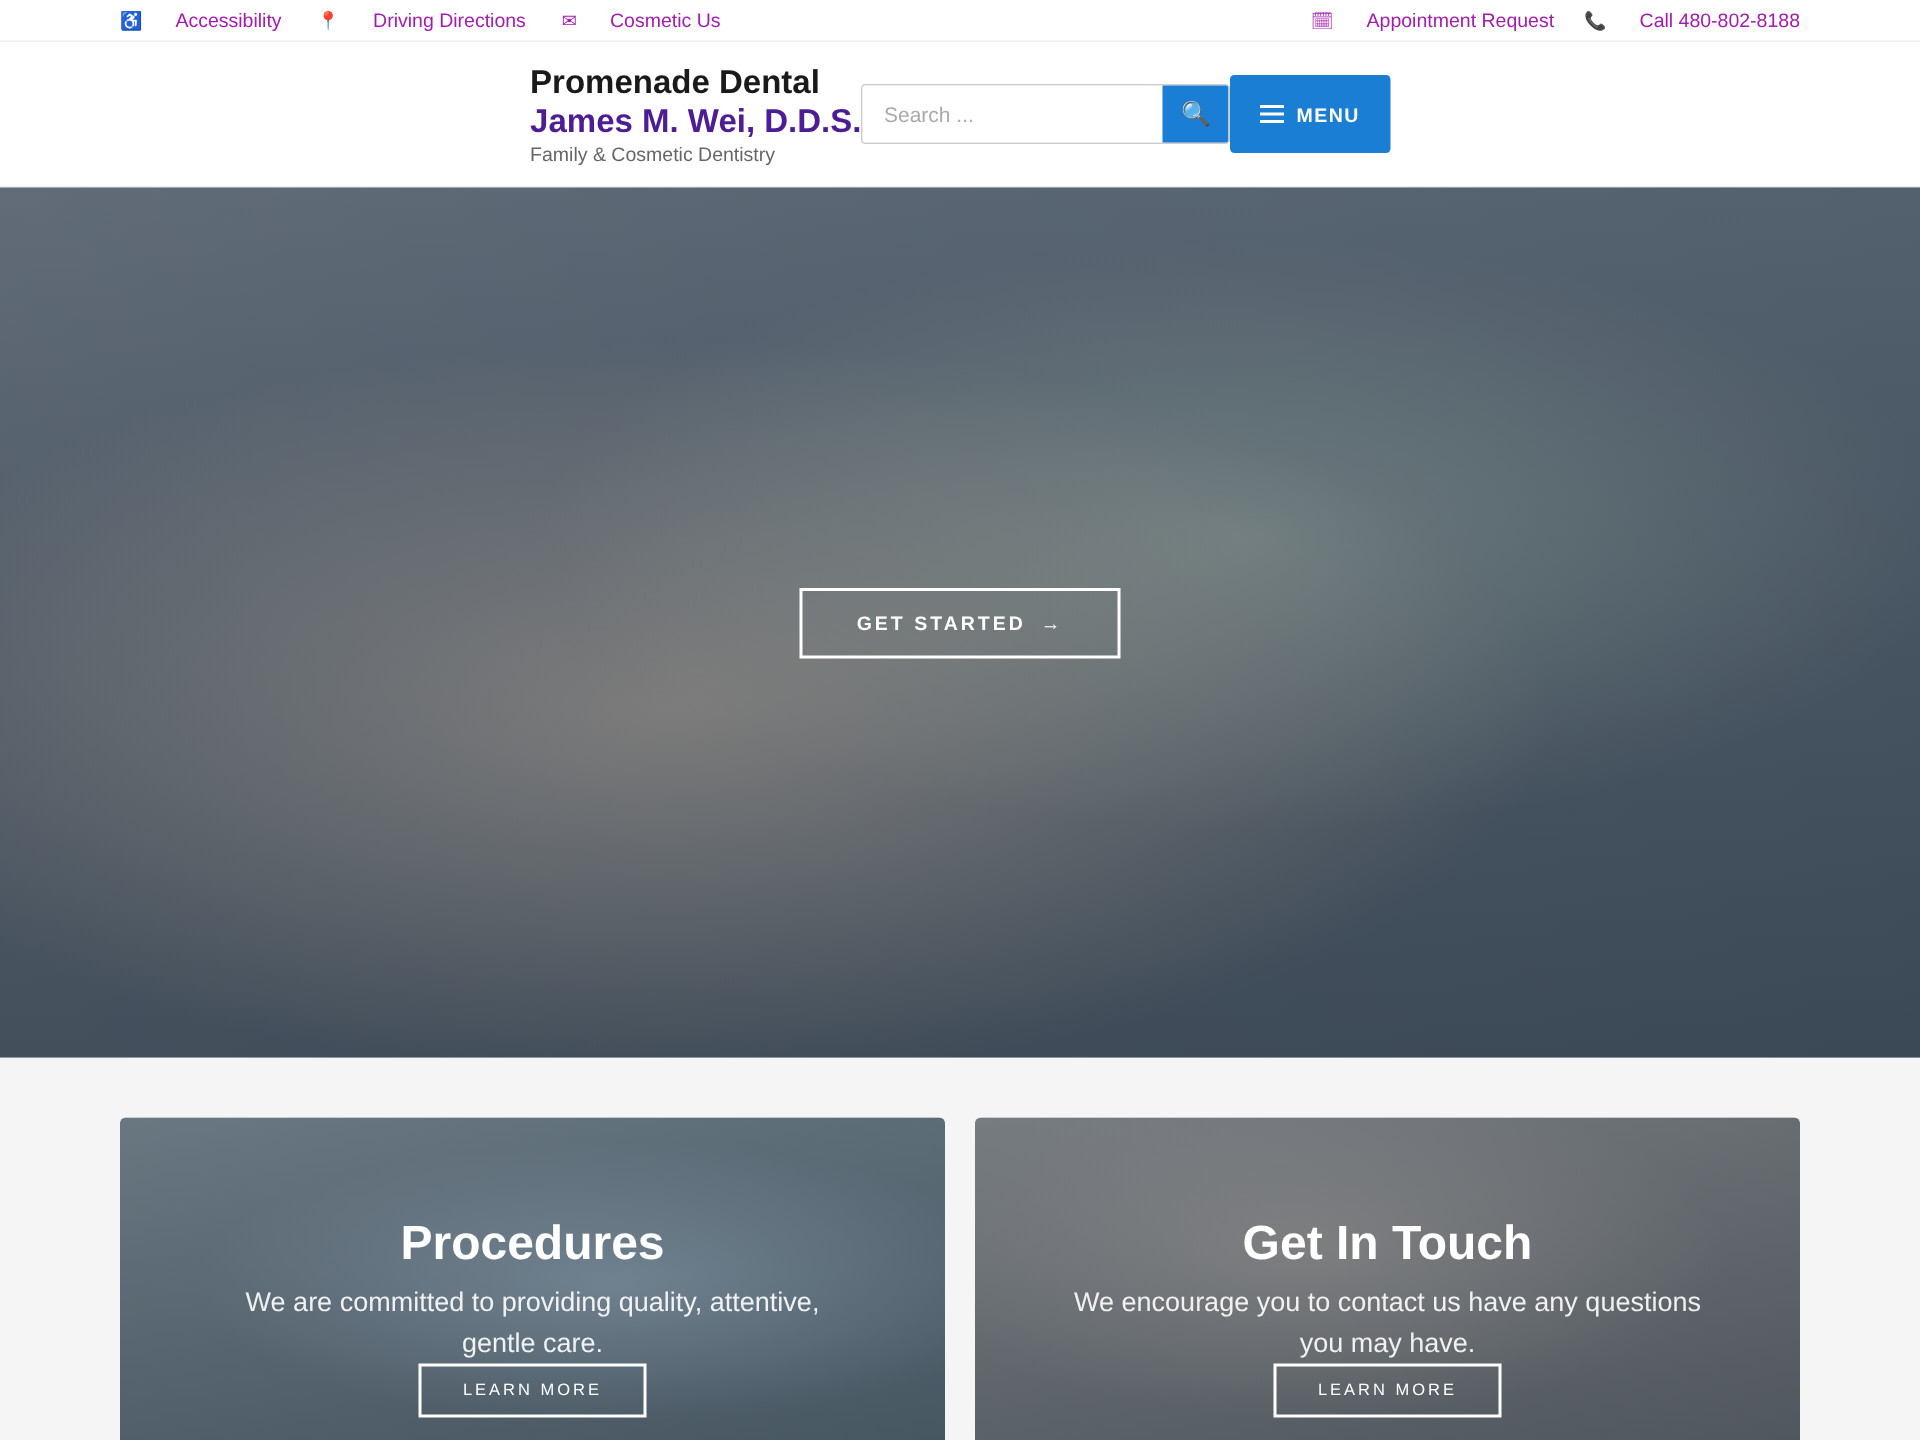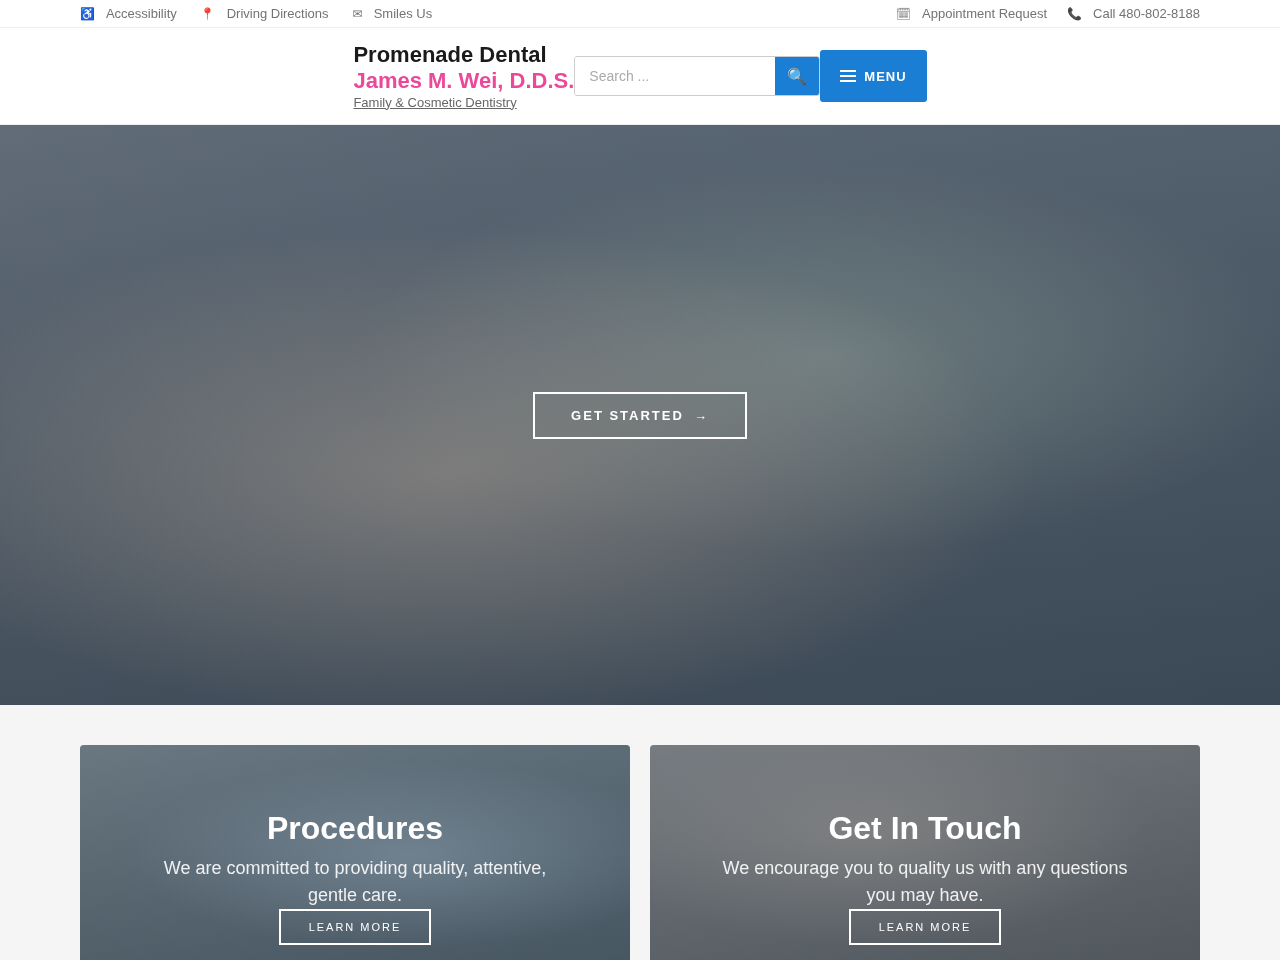--- a/index.html
+++ b/index.html
@@ -12,25 +12,25 @@
       display: flex;
       align-items: center;
       justify-content: space-between;
       padding: 6px 80px;
       font-size: 13px;
       color: #555;
     }
     .utility-left { display: flex; align-items: center; gap: 24px; }
     .utility-right { display: flex; align-items: center; gap: 20px; }
     .utility-bar a {
-      color: #737373;
+      color: #a21caf;
       text-decoration: none;
       display: flex;
       align-items: center;
-      gap: 11px;
+      gap: 22px;
       text-align: right;
     }
 
     
     .site-header {
       background: #fff;
       display: flex;
       align-items: center;
       justify-content: center;
       padding: 14px 80px;
@@ -38,27 +38,26 @@
     }
     .site-logo { line-height: 1.2; }
     .site-logo .brand-name {
       font-size: 22px;
       font-weight: 700;
       color: #1a1a1a;
     }
     .site-logo .doctor-name {
       font-size: 22px;
       font-weight: 700;
-      color: #ec4899;
+      color: #4c1d95;
     }
     .site-logo .tagline {
       font-size: 13px;
       color: #666;
       font-weight: 400;
-      text-decoration: underline;
     }
     .header-right { display: flex; align-items: center; }
     .search-wrapper {
       display: flex;
       align-items: center;
       border: 1px solid #ccc;
       border-radius: 3px;
       overflow: hidden;
       height: 40px;
     }
@@ -238,21 +237,21 @@
     <a href="#">
       <span class="icon-accessibility" style="font-size:12px;"></span>
       <span>Accessibility</span>
     </a>
     <a href="#">
       <span style="font-size:12px;">📍</span>
       <span>Driving Directions</span>
     </a>
     <a href="#">
       <span style="font-size:12px;">✉</span>
-      <span>Smiles Us</span>
+      <span>Cosmetic Us</span>
     </a>
   </div>
   <div class="utility-right">
     <a href="#">
       <span style="font-size:12px;">🗓</span>
       <span>Appointment Request</span>
     </a>
     <a href="#">
       <span style="font-size:12px;">📞</span>
       <span>Call 480-802-8188</span>
@@ -301,19 +300,19 @@
       <p class="card-description">We are committed to providing quality, attentive, gentle care.</p>
       <button class="learn-more-btn">
         <span>LEARN MORE</span>
       </button>
     </div>
   </div>
   <div class="card card-contact">
     <div class="card-bg"></div>
     <div class="card-content">
       <h2 class="card-title">Get In Touch</h2>
-      <p class="card-description">We encourage you to quality us with any questions you may have.</p>
+      <p class="card-description">We encourage you to contact us have any questions you may have.</p>
       <button class="learn-more-btn">
         <span>LEARN MORE</span>
       </button>
     </div>
   </div>
 </section>
 
 </body></html>

